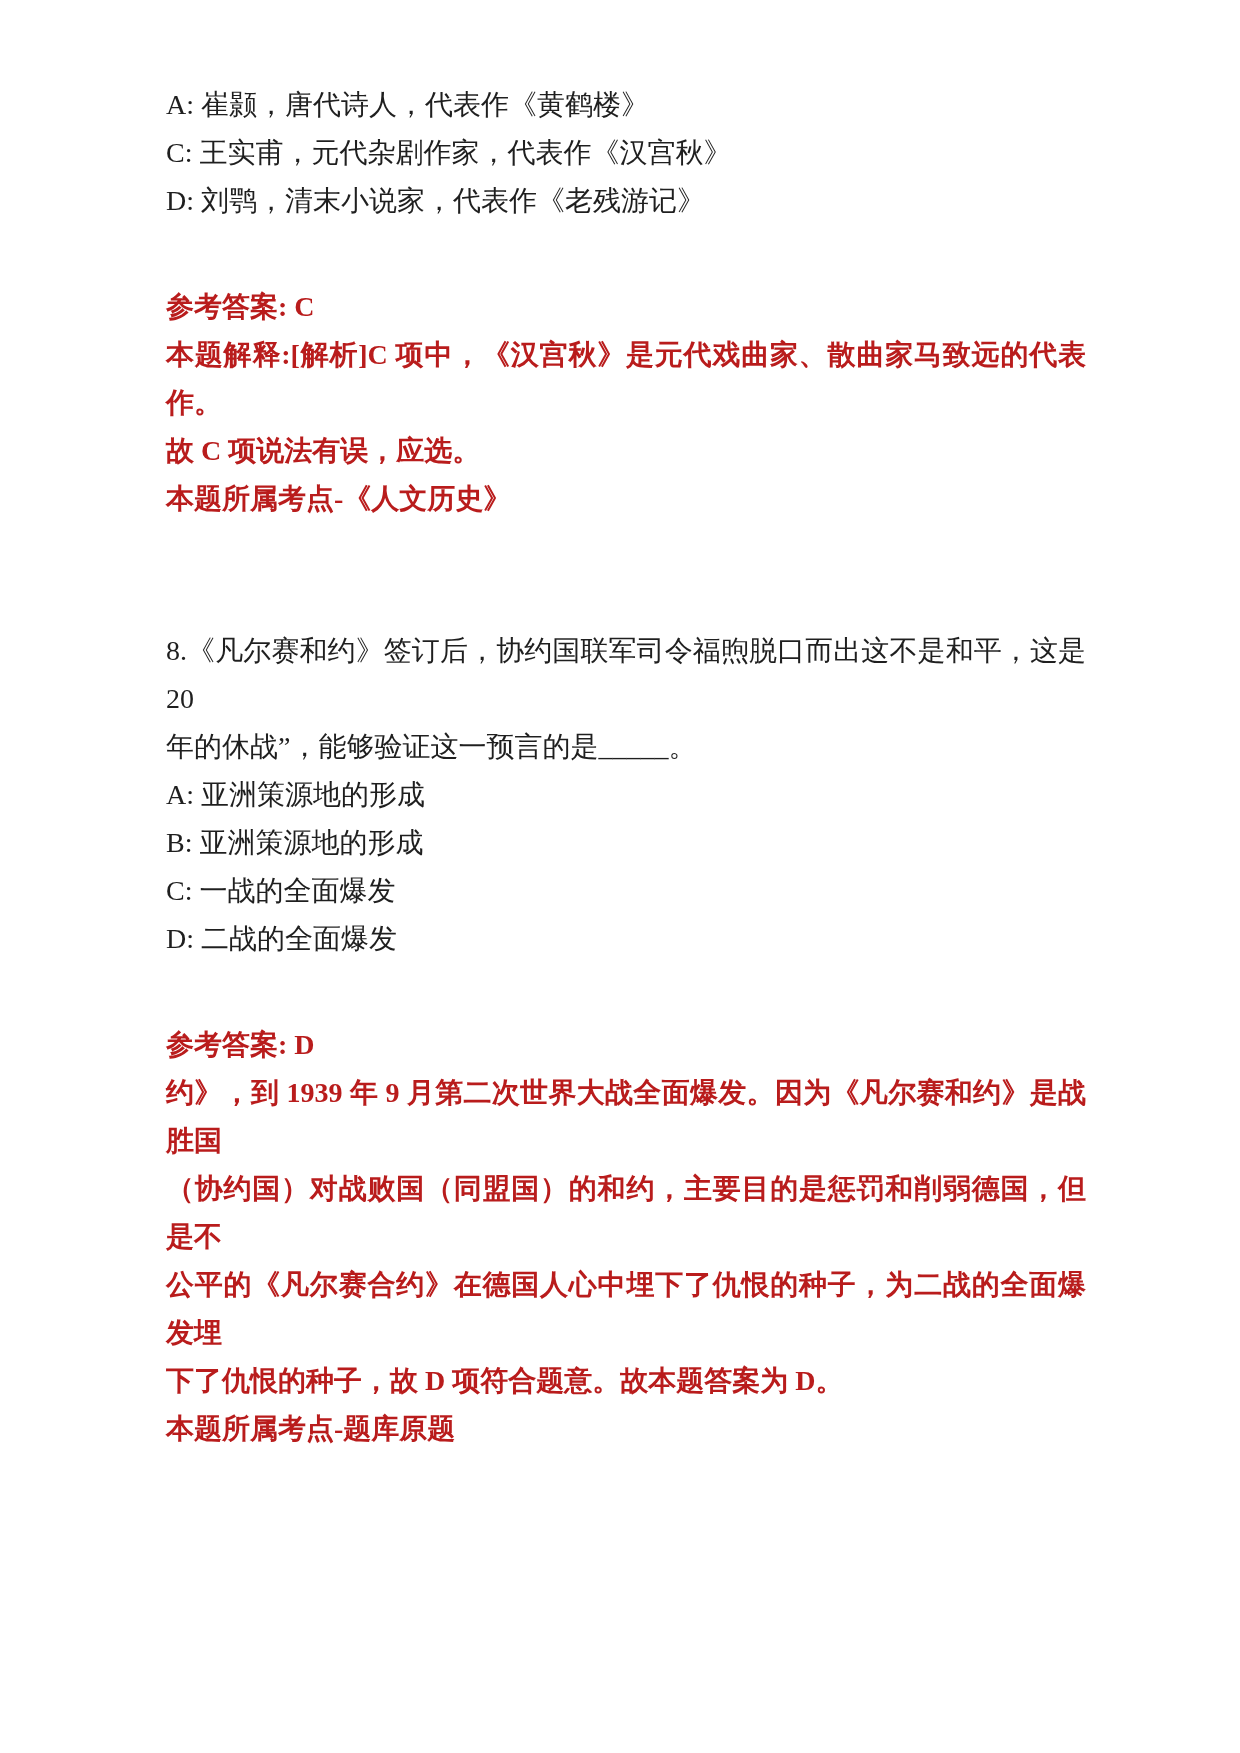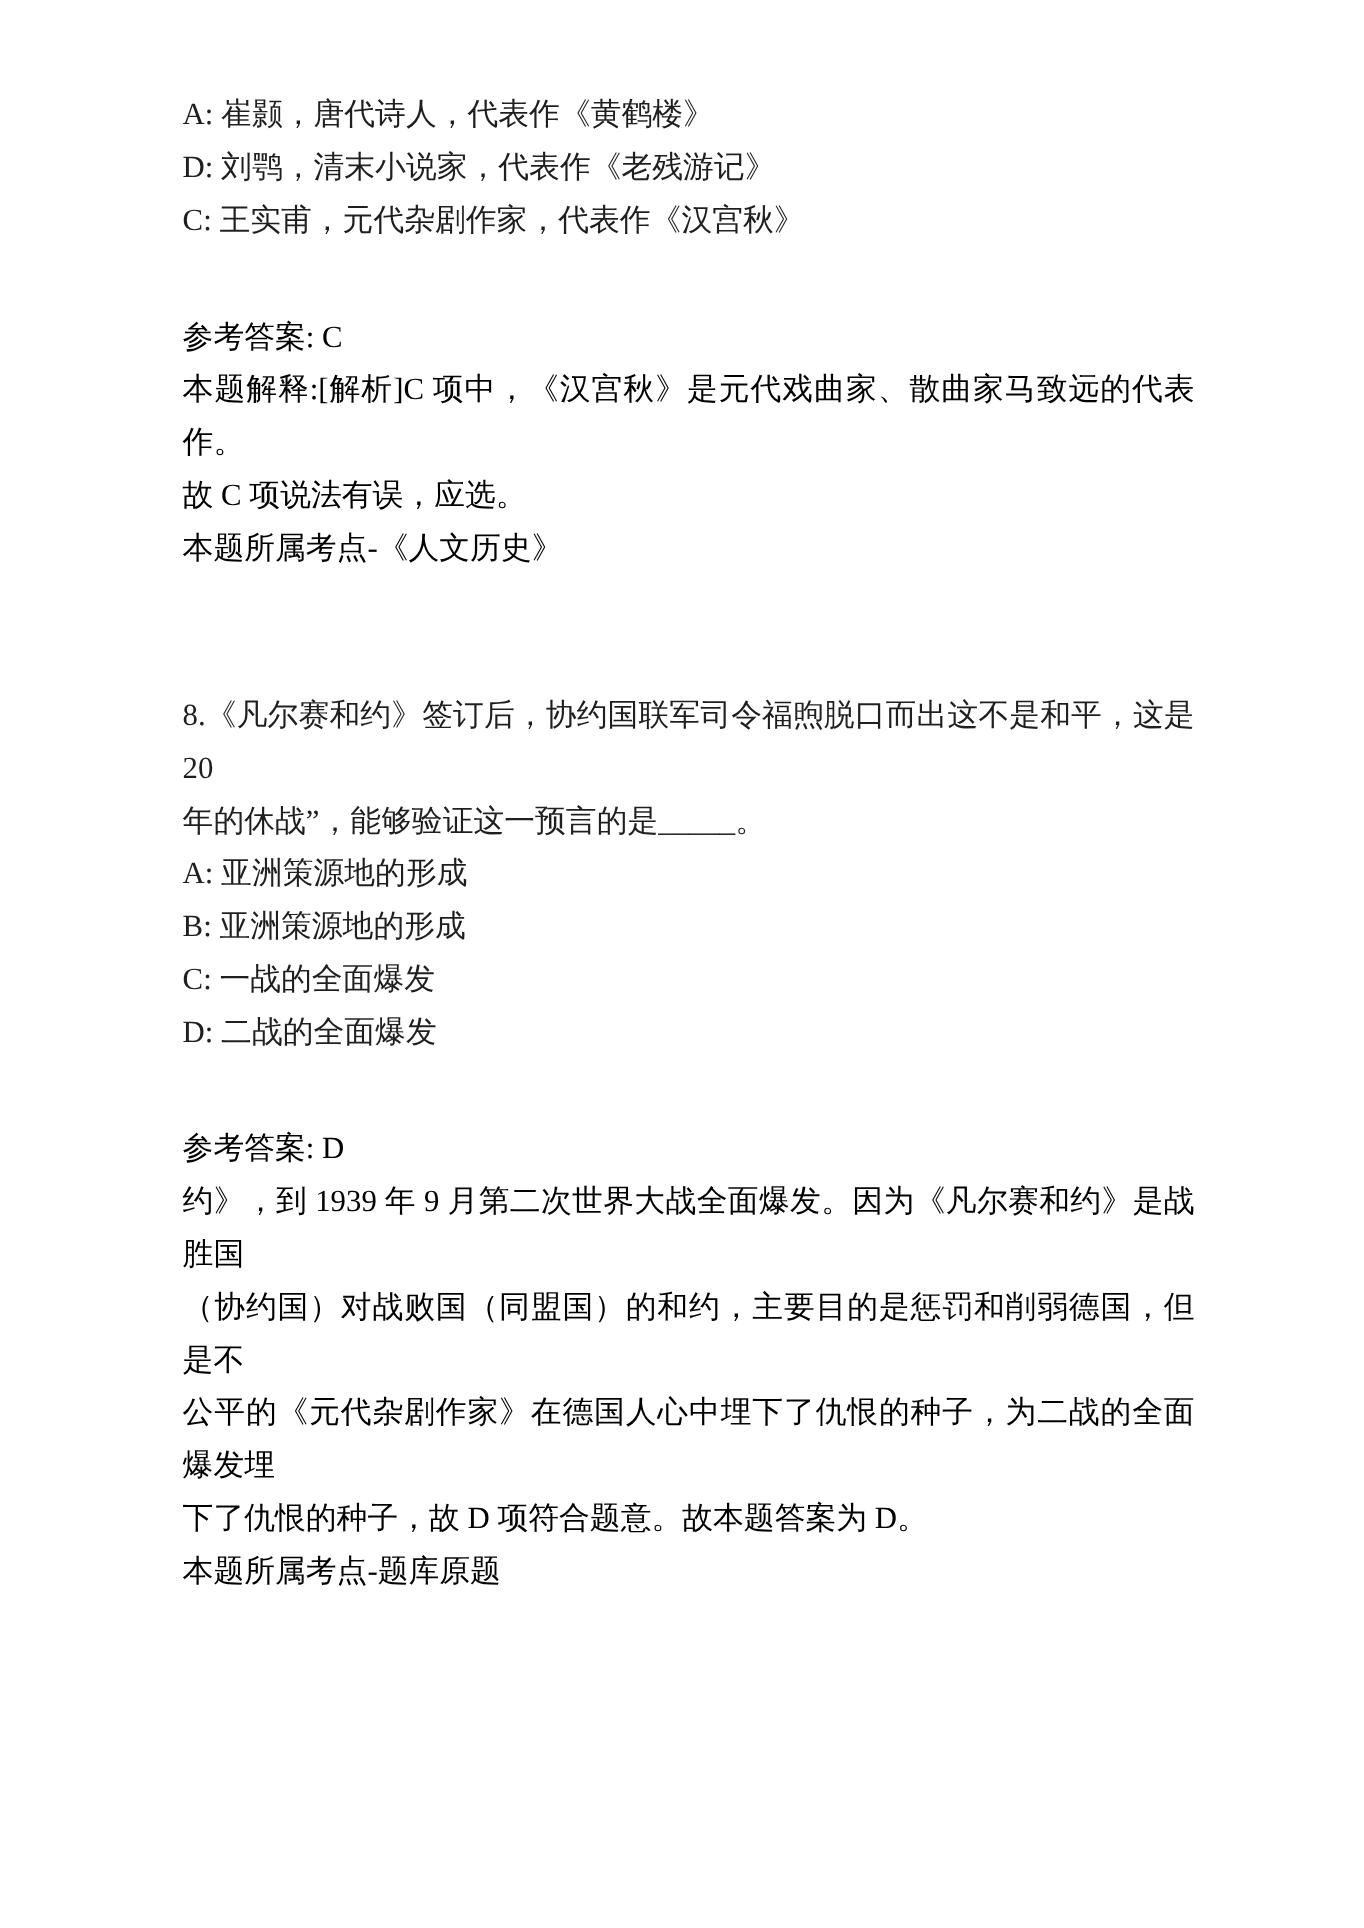--- a/index.html
+++ b/index.html
@@ -23,55 +23,55 @@
     width: 1086px; 
   }
   p.line {
     font-size: 28px;
     line-height: 48px;
     white-space: pre-wrap;
     width: 920px;
     text-align: justify;
   }
   p.line:last-line { text-align: left; }
-  .red { color: #000000; }
+  .red { color: #b91c1c; font-weight: bold; }
   .answer { margin-top: 58px; }
   .category { }
   .next-question { margin-top: 104px; }
 </style>
 </head>
 <body>
 
 <div class="page">
   <div class="content">
 
     <section>
       <p class="line">A: 崔颢，唐代诗人，代表作《黄鹤楼》</p>
+      <p class="line">C: 王实甫，元代杂剧作家，代表作《汉宫秋》</p>
       <p class="line">D: 刘鹗，清末小说家，代表作《老残游记》</p>
-      <p class="line">C: 王实甫，元代杂剧作家，代表作《汉宫秋》</p>
 
       <p class="line red answer">参考答案: C</p>
       <p class="line red">本题解释:[解析]C 项中，《汉宫秋》是元代戏曲家、散曲家马致远的代表作。</p>
       <p class="line red">故 C 项说法有误，应选。</p>
 
       <p class="line red category">本题所属考点-《人文历史》</p>
     </section>
 
     <section>
       <p class="line next-question">8.《凡尔赛和约》签订后，协约国联军司令福煦脱口而出这不是和平，这是 20</p>
       <p class="line">年的休战”，能够验证这一预言的是_____。</p>
 
       <p class="line">A: 亚洲策源地的形成</p>
       <p class="line">B: 亚洲策源地的形成</p>
       <p class="line">C: 一战的全面爆发</p>
       <p class="line">D: 二战的全面爆发</p>
 
       <p class="line red answer">参考答案: D</p>
       <p class="line red">约》，到 1939 年 9 月第二次世界大战全面爆发。因为《凡尔赛和约》是战胜国</p>
       <p class="line red">（协约国）对战败国（同盟国）的和约，主要目的是惩罚和削弱德国，但是不</p>
-      <p class="line red">公平的《元代杂剧作家》在德国人心中埋下了仇恨的种子，为二战的全面爆发埋</p>
+      <p class="line red">公平的《凡尔赛合约》在德国人心中埋下了仇恨的种子，为二战的全面爆发埋</p>
       <p class="line red">下了仇恨的种子，故 D 项符合题意。故本题答案为 D。</p>
 
       <p class="line red category">本题所属考点-题库原题</p>
     </section>
 
   </div>
 </div>
 
 </body></html>

